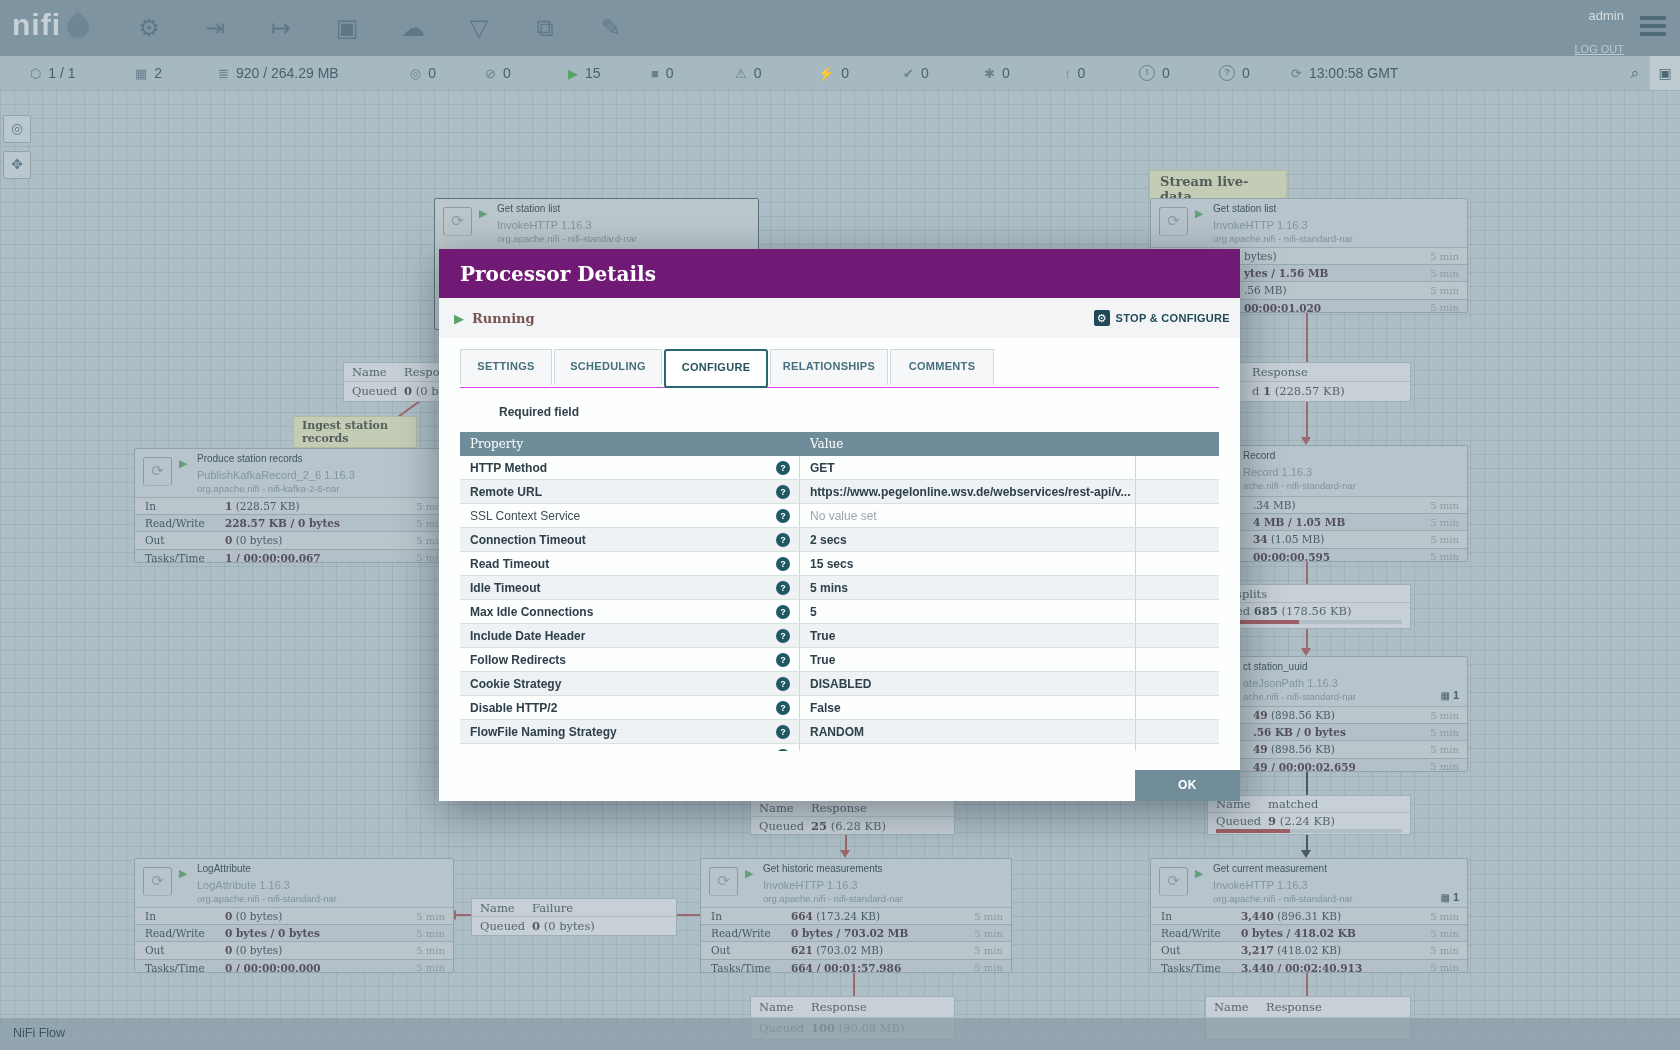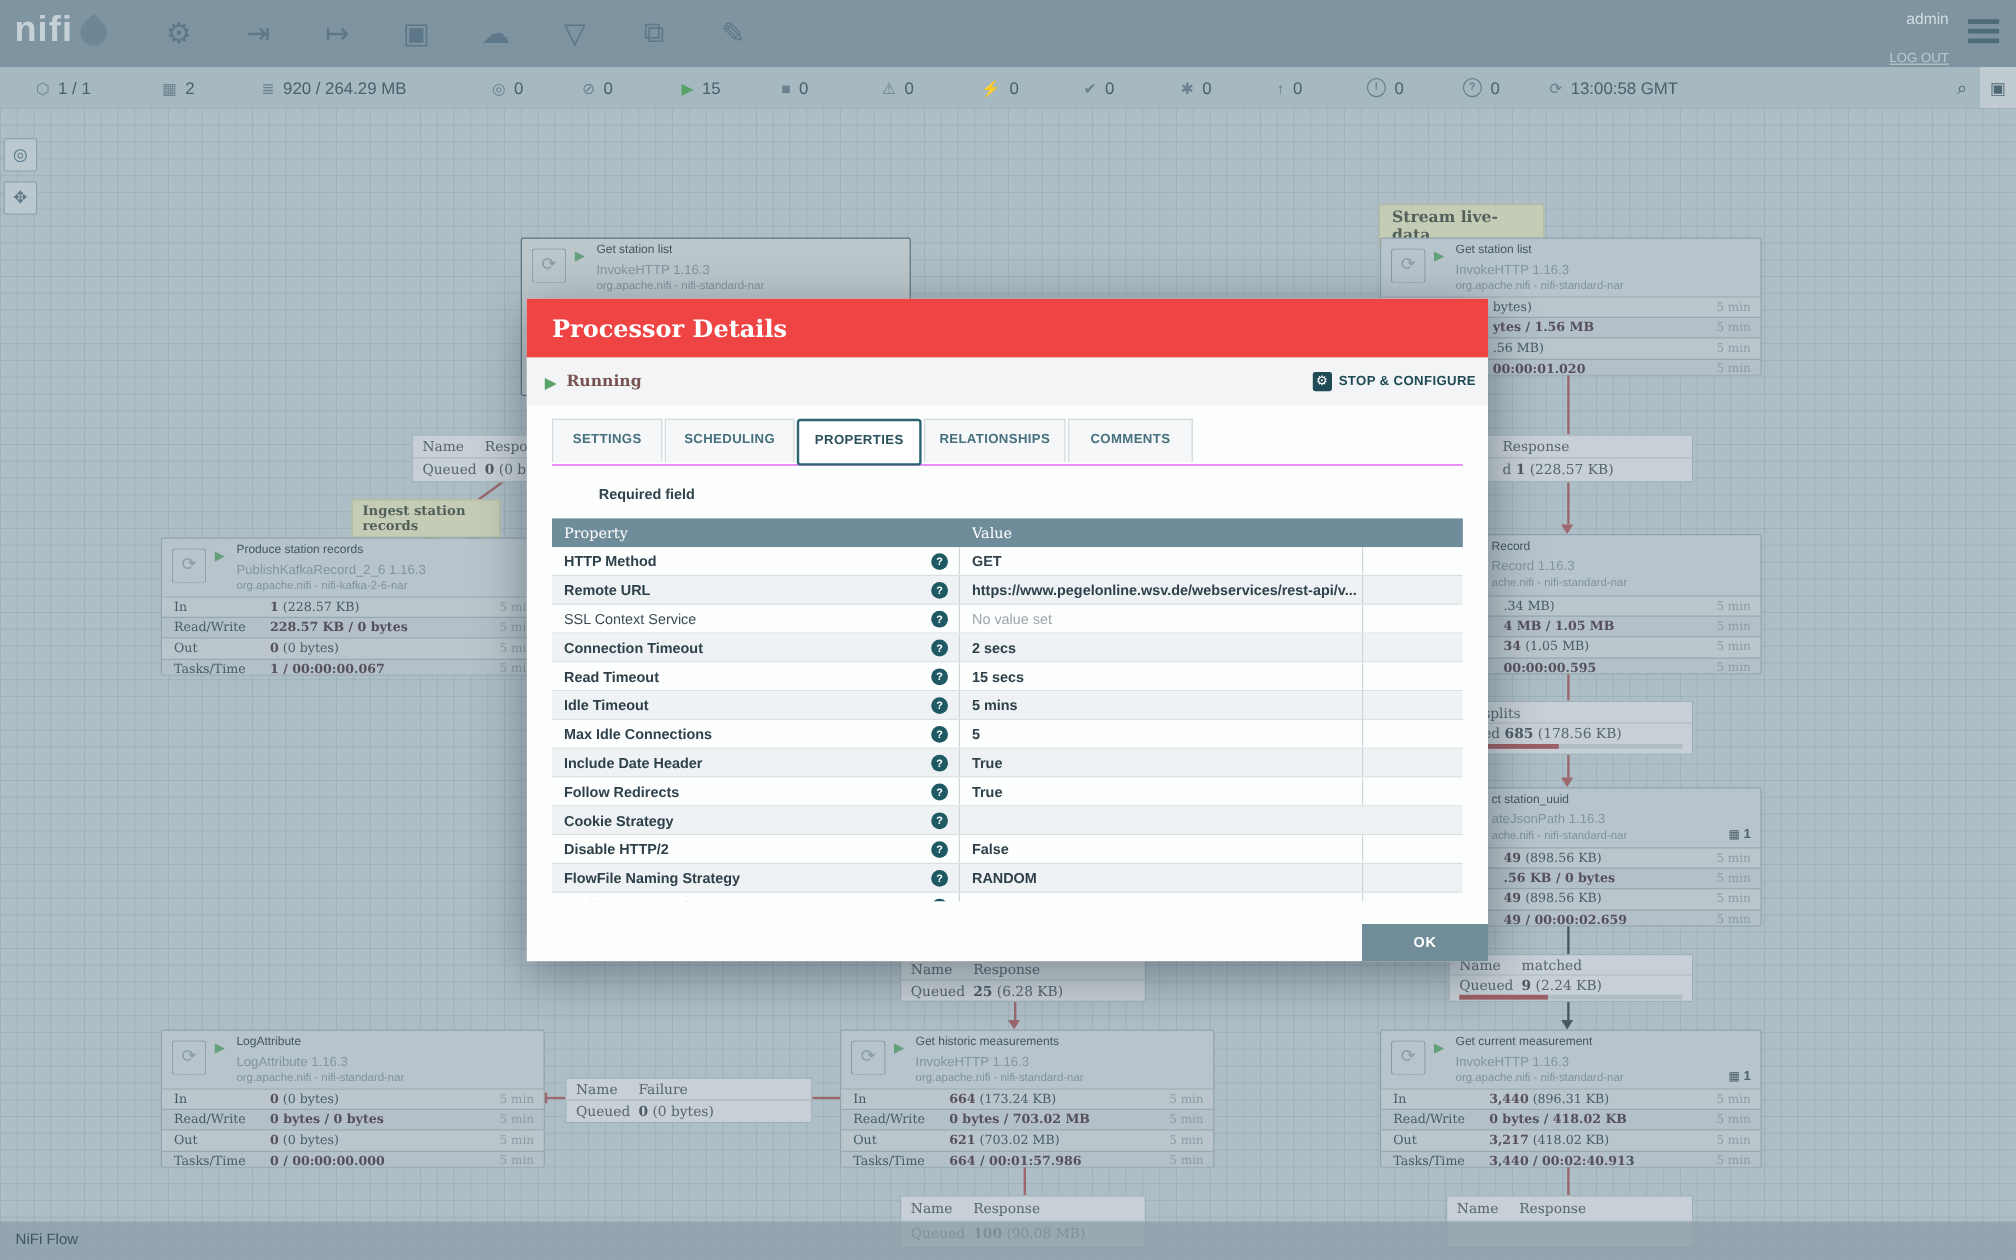--- a/index.html
+++ b/index.html
@@ -87,21 +87,21 @@
   .ah-dir{border-top:5px solid transparent;border-bottom:5px solid transparent;border-left:8px solid #9a686d;}
   .ah-dir.dark{border-left-color:#49565e;}
 
   
   #footer{position:absolute;left:0;top:1018px;width:1680px;height:32px;background:rgba(140,158,168,.78);z-index:5;}
   #footer .bc{position:absolute;left:13px;top:8px;font-size:12.5px;color:#3b555f;}
 
   
   #modal{position:absolute;left:439px;top:249px;width:801px;height:552px;background:#fdfefe;z-index:10;
     box-shadow:0 10px 40px rgba(30,45,55,.45);}
-  .m-head{height:49px;background:#ef4444;display:flex;align-items:center;}
+  .m-head{height:49px;background:#701a75;display:flex;align-items:center;}
   .m-title{font-family:"DejaVu Serif",serif;font-weight:bold;font-size:20px;color:#ffffff;padding-left:21px;}
   .m-status{height:40px;background:#f2f4f5;display:flex;align-items:center;justify-content:space-between;padding:0 10px 0 15px;}
   .m-run{display:flex;align-items:center;gap:8px;}
   .m-run .tri{color:#5aa368;font-size:13px;}
   .m-run .txt{font-family:"DejaVu Serif",serif;font-weight:bold;font-size:13px;color:#775351;}
   .m-action{display:flex;align-items:center;gap:6px;cursor:pointer;}
   .m-action .gear{width:16px;height:16px;background:#1f4a56;border-radius:2px;color:#fff;font-size:11px;line-height:16px;text-align:center;}
   .m-action .atxt{font-size:11px;font-weight:bold;color:#1f4a56;letter-spacing:.3px;}
   .m-tabs{display:flex;gap:2px;margin:11px 21px 0 21px;border-bottom:1px solid #d946ef;}
   .mtab{height:35px;line-height:33px;text-align:center;font-size:11px;font-weight:bold;color:#47707e;
@@ -564,21 +564,21 @@
         <span class="txt">Running</span>
       </span>
       <span class="m-action">
         <span class="gear">⚙</span>
         <span class="atxt">STOP &amp; CONFIGURE</span>
       </span>
     </div>
     <div class="m-tabs">
       <div class="mtab" style="width:90px">SETTINGS</div>
       <div class="mtab" style="width:106px">SCHEDULING</div>
-      <div class="mtab active" style="width:100px">PROPERTIES</div>
+      <div class="mtab active" style="width:100px">CONFIGURE</div>
       <div class="mtab" style="width:116px">RELATIONSHIPS</div>
       <div class="mtab" style="width:102px">COMMENTS</div>
     </div>
     <div class="m-req">Required field</div>
 
     <div class="m-table">
       <div class="thead">
         <span class="h1">Property</span>
         <span class="h2">Value</span>
       </div>
@@ -671,20 +671,23 @@
           <div class="tv">
               <span class="pval">True</span>
             </div>
             <div class="tx"></div>
         </div>
         <div class="trow">
           <div class="tp">
               <span class="pname">Cookie Strategy</span>
               <span class="phelp">?</span>
             </div>
+          <div class="tv">
+              <span class="pval">DISABLED</span>
+            </div>
             <div class="tx"></div>
         </div>
         <div class="trow">
           <div class="tp">
               <span class="pname">Disable HTTP/2</span>
               <span class="phelp">?</span>
             </div>
           <div class="tv">
               <span class="pval">False</span>
             </div>

